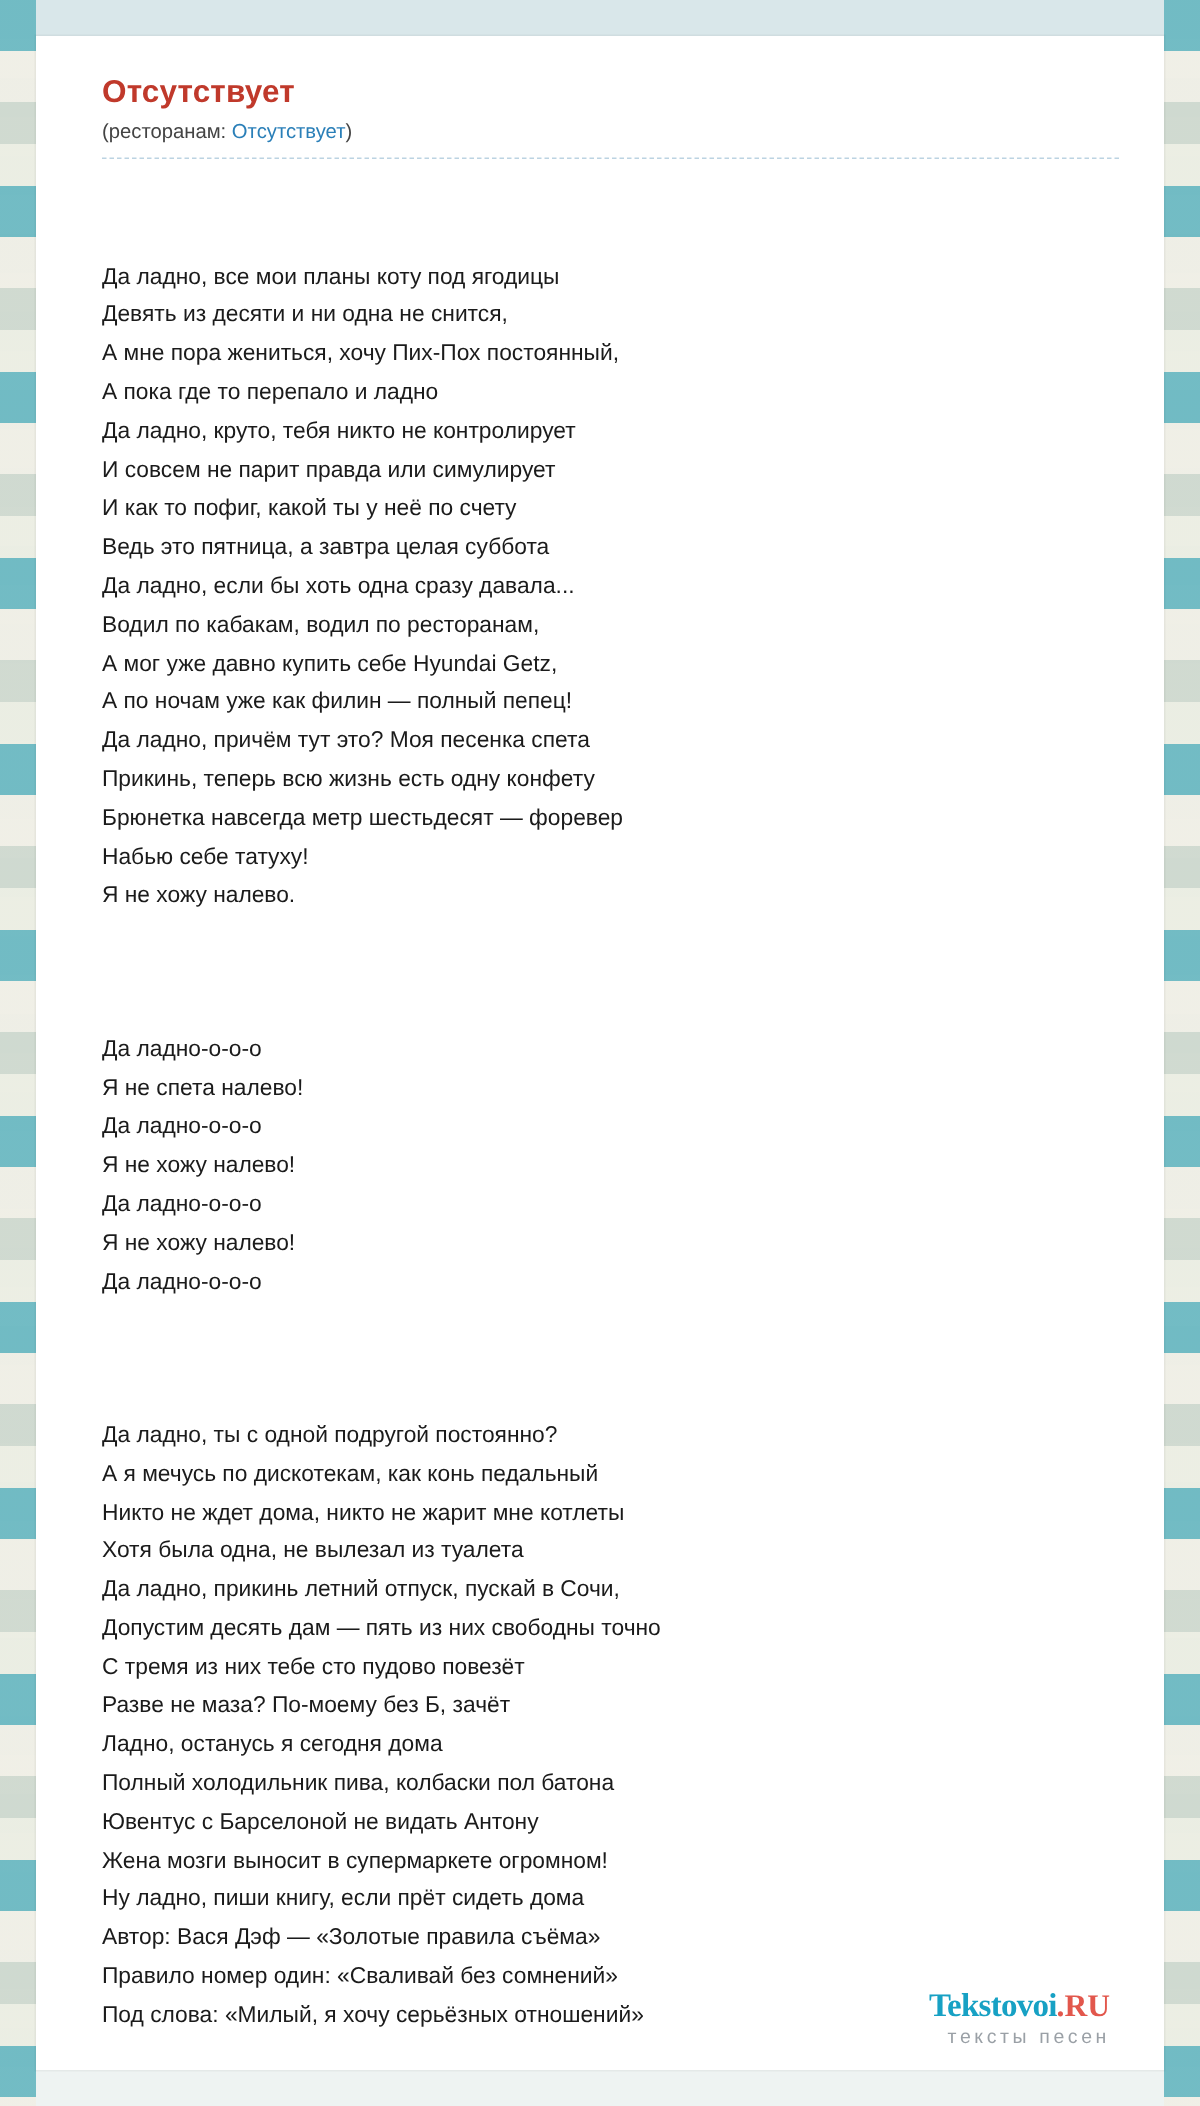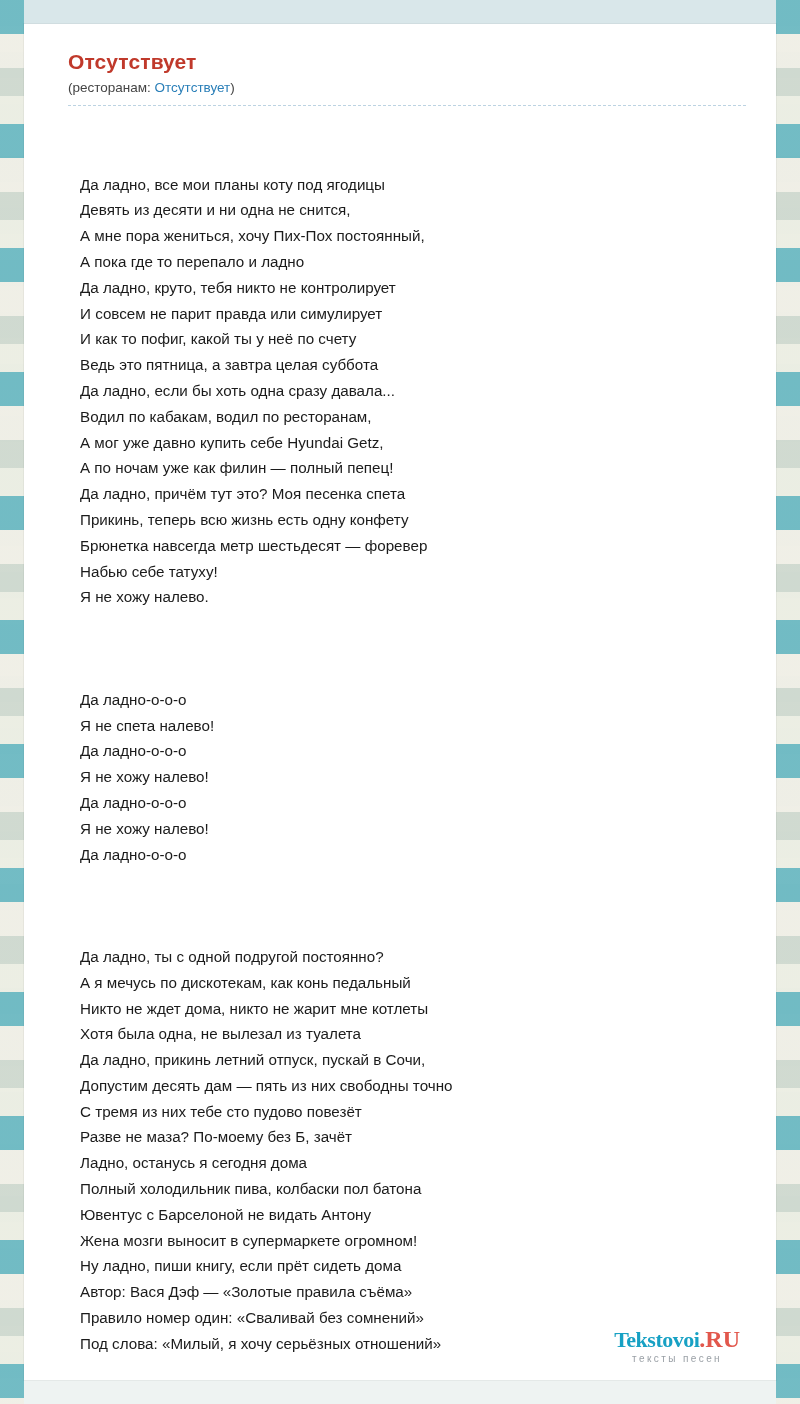--- a/index.html
+++ b/index.html
@@ -80,50 +80,49 @@
     color: #2a7fb8;
     text-decoration: none;
   }
 
   .lyrics {
     font-size: 15.2px;
     line-height: 25.8px;
     color: #1b1b1b;
     white-space: pre-wrap;
   }
-  .verse { margin: 0 0 25px 12px; }
+  .verse { margin: 0 0 25px 0; }
   .verse:last-child { margin-bottom: 0; }
 
   
   .logo {
     position: absolute;
     right: 36px;
     bottom: 16px;
     text-align: right;
     line-height: 1;
   }
   .logo-main {
     font-size: 22px;
     font-weight: bold;
     color: #17a1c4;
     letter-spacing: -0.5px;
     font-family: "Liberation Serif", serif;
   }
   .logo-ru {
-    font-size: 24px;
+    font-size: 21px;
     font-weight: bold;
     color: #e2574c;
     font-family: "Liberation Serif", serif;
   }
   .logo-sub {
-    font-size: 10px;
+    font-size: 13px;
     color: #9aa0a6;
     letter-spacing: 2.4px;
     margin-top: 3px;
-    text-align: center;
   }
 </style>
 </head>
 <body>
 
 <div class="bg"></div>
 <div class="bg-left"></div>
 <div class="bg-right"></div>
 
 <div class="sheet">

